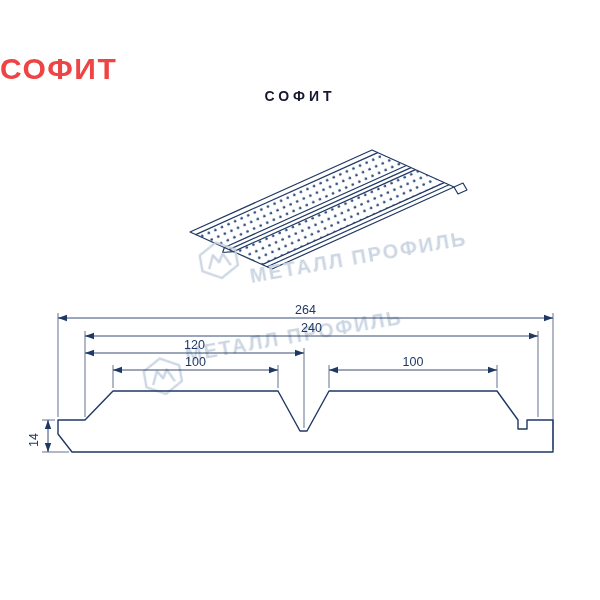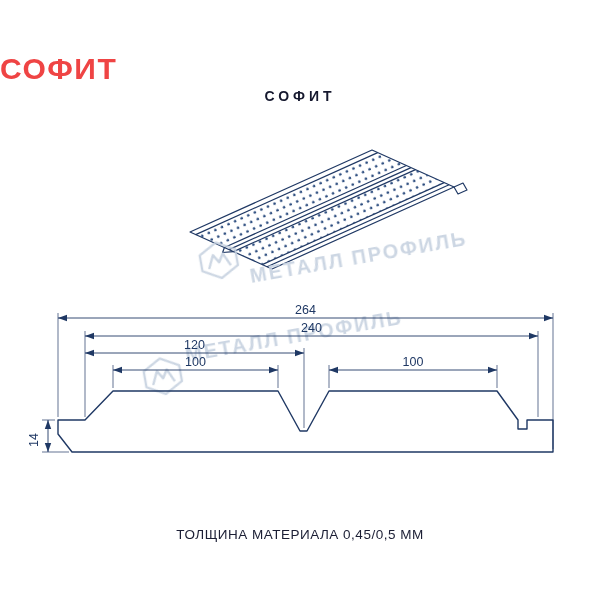--- a/index.html
+++ b/index.html
@@ -110,14 +110,13 @@
         <text class="dim" x="305.5" y="314" text-anchor="middle">264</text>
         <text class="dim" x="311.5" y="332" text-anchor="middle">240</text>
         <text class="dim" x="194.5" y="349" text-anchor="middle">120</text>
         <text class="dim" x="195.5" y="366" text-anchor="middle">100</text>
         <text class="dim" x="413" y="366" text-anchor="middle">100</text>
         <text class="dim" x="38" y="440" text-anchor="middle" transform="rotate(-90 38 440)">14</text>
       </g>
     </g>
   </svg>
 
-  <div class="footer-note">ТОЛЩИНА МАТЕРИАЛА 0,45/0,5 ММ</div>
 </div>
 
 </body></html>

